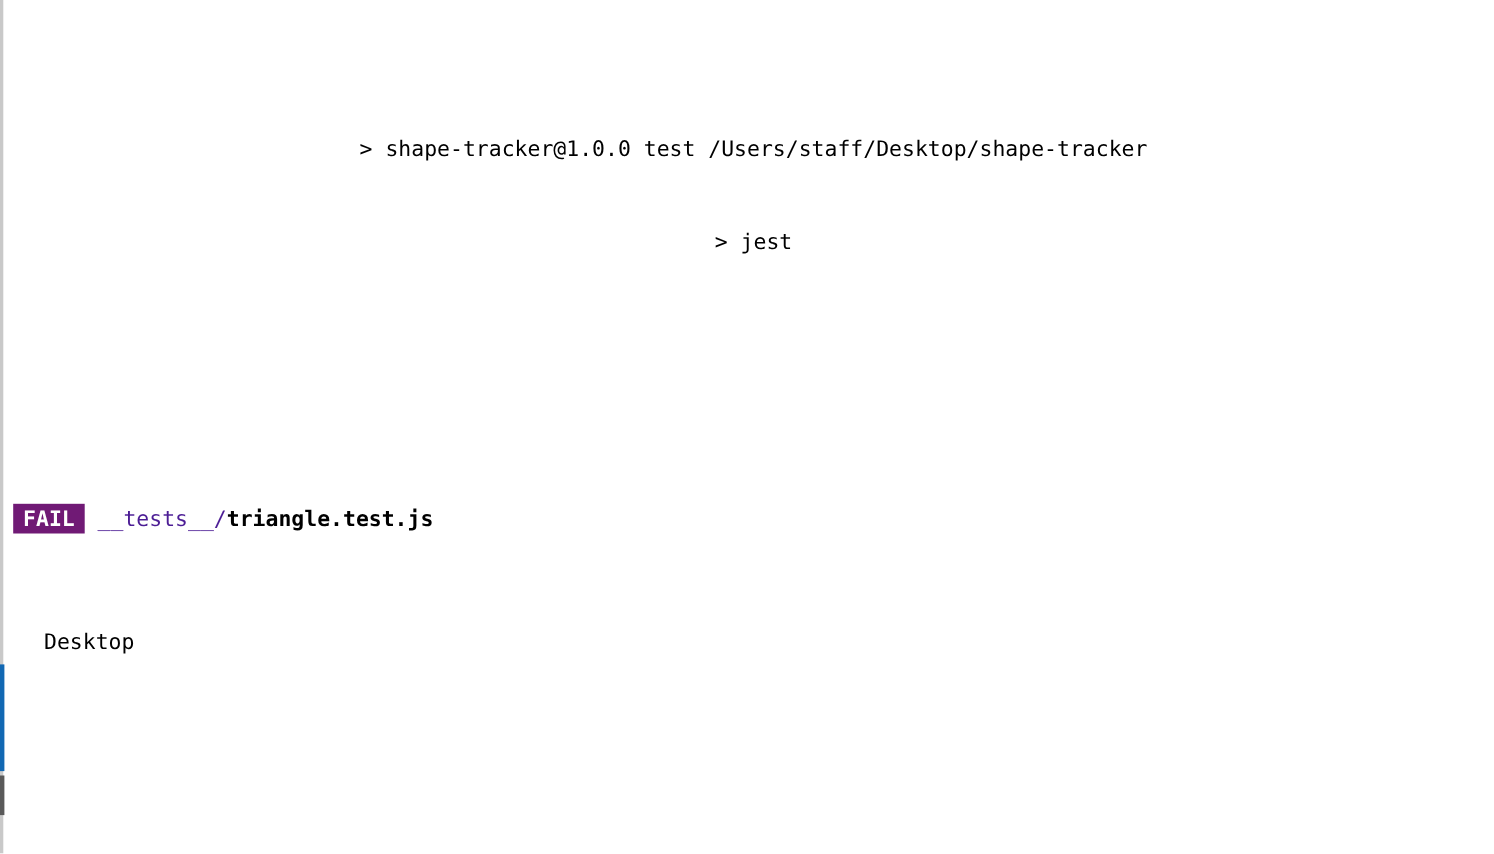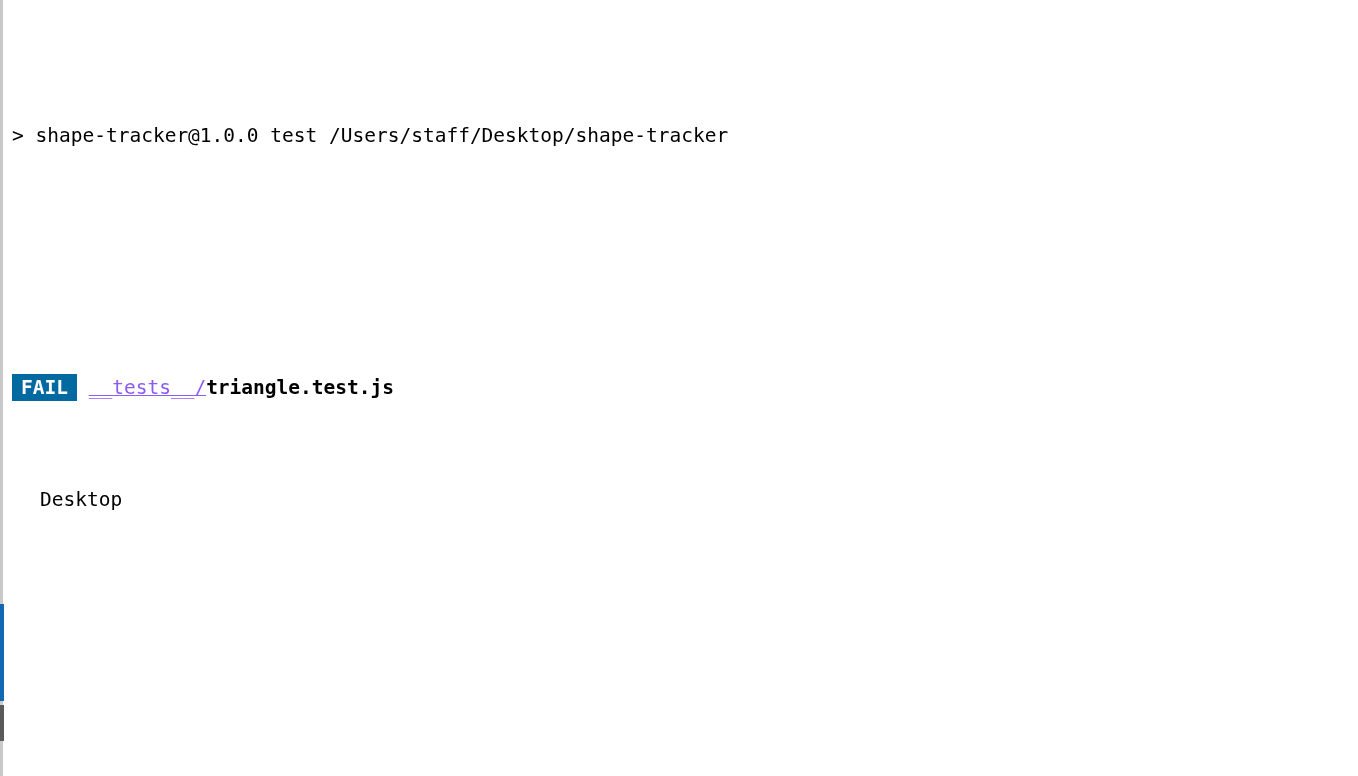--- a/index.html
+++ b/index.html
@@ -54,49 +54,50 @@
     height: 776px;
     padding: 10px 0 0 0;
     box-sizing: border-box;
     white-space: pre;
   }
   .line {
     white-space: pre;
     height: 28px;
   }
   .line.blank { height: 28px; }
-  .pad-l { padding-left: 12px; }
+  .pad-l { padding-left: 12px; text-align: center; }
 
   
   .c-black   { color: #000000; }
-  .c-gray    { color: #8b5cf6; text-decoration: underline; }
+  .c-gray    { color: #4c1d95; }
   .c-red     { color: #b5392a; }
   .bold      { font-weight: bold; }
 
   
   .badge-fail {
-    background: #0369a1;
+    background: #701a75;
     color: #ffffff;
     font-weight: bold;
     padding: 2px 9px;
     margin-left: 12px;
   }
 </style>
 </head>
 <body>
 
 <div id="scrollbar-track">
   <div id="scrollbar-thumb"></div>
   <div id="scrollbar-thumb-secondary"></div>
 </div>
 
 <div id="terminal">
 
   
   <div class="line pad-l"><span class="c-black">&gt;</span><span> </span><span class="c-black">shape-tracker@1.0.0 test /Users/staff/Desktop/shape-tracker</span></div>
+  <div class="line pad-l"><span class="c-black">&gt;</span><span> </span><span class="c-black">jest</span></div>
 
   <div class="line blank">&nbsp;</div>
 
   
   <div class="line"><span class="badge-fail">FAIL</span><span> </span><span class="c-gray">__tests__/</span><span class="bold c-black">triangle.test.js</span></div>
 
   <div class="line"><span style="padding-left:40px" class="c-black">Desktop</span></div>
 
 
   

